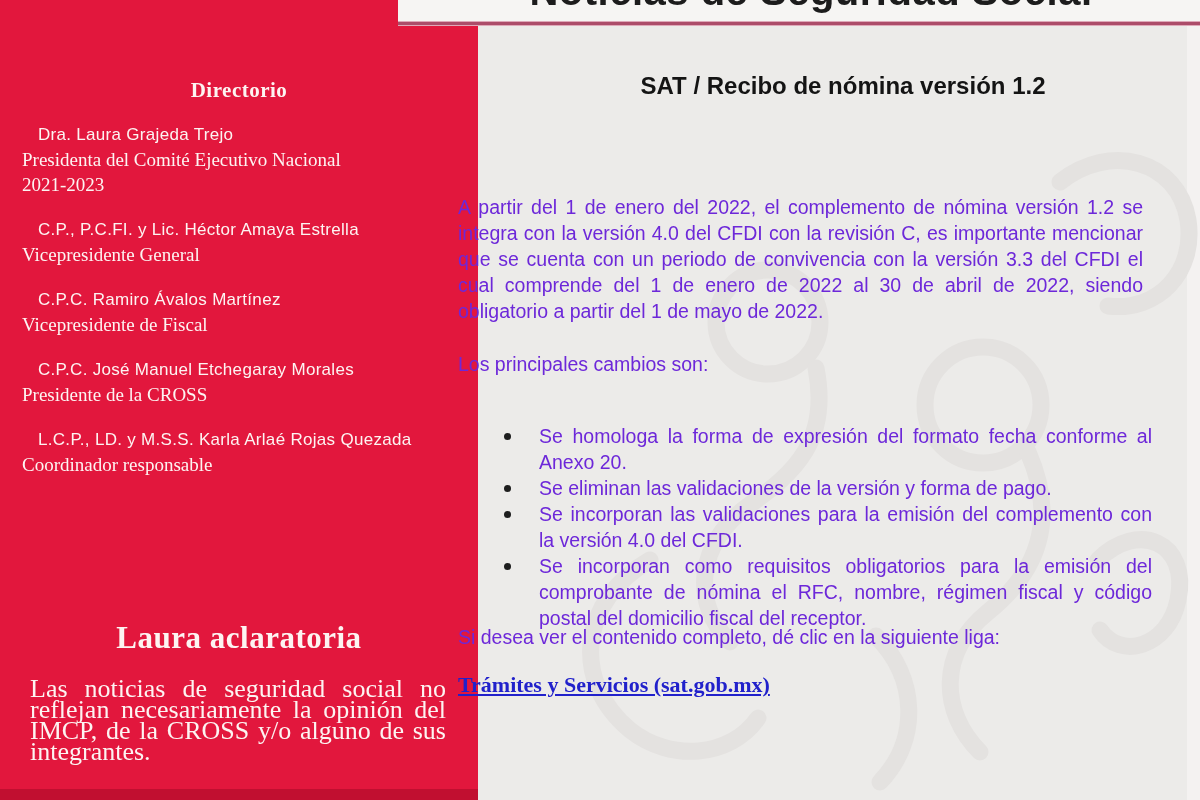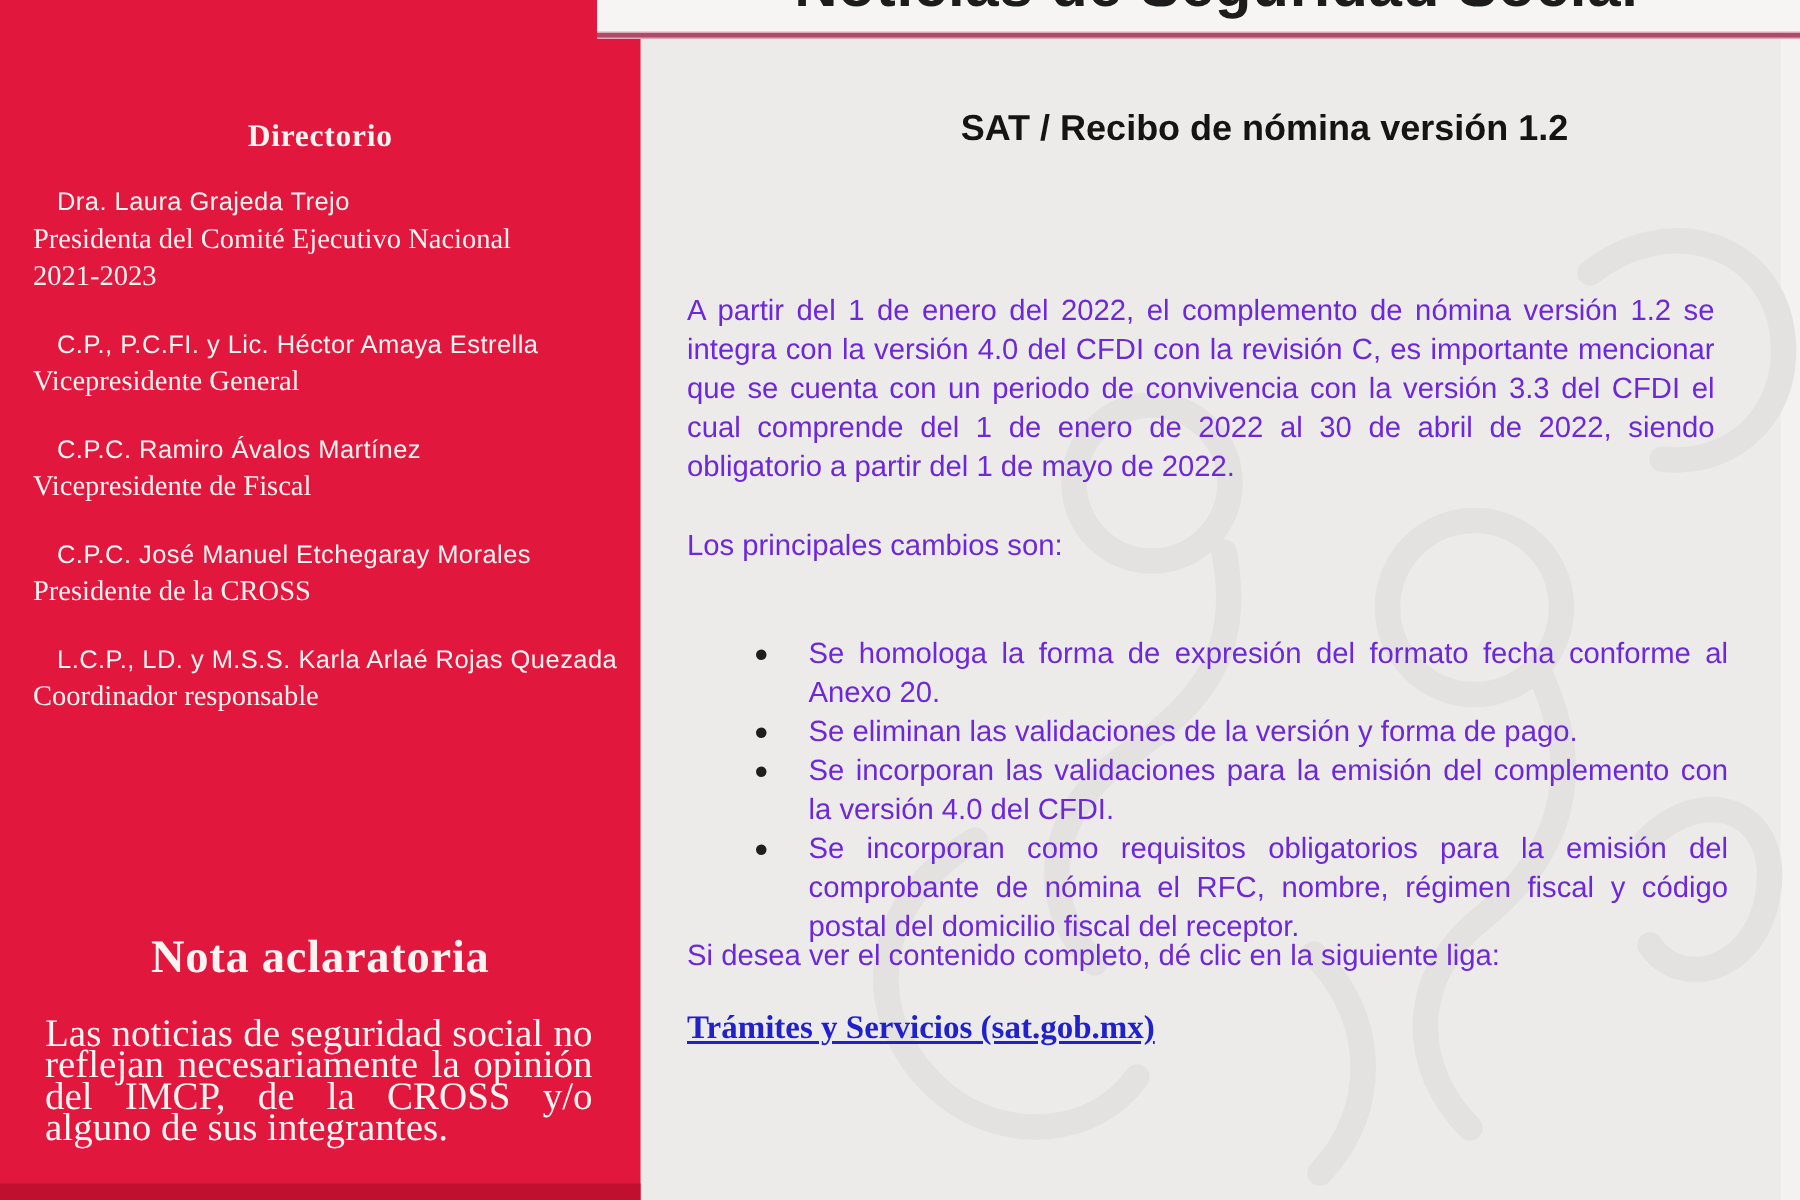--- a/index.html
+++ b/index.html
@@ -2,21 +2,21 @@
 <html><head>
 <meta charset="utf-8">
 <style>
   html,body{margin:0;padding:0;}
   .page{
     position:relative;width:1200px;height:800px;overflow:hidden;
     background:#ECEBE9;font-family:"Liberation Sans",sans-serif;
     -webkit-font-smoothing:antialiased;
   }
   
-  .sidebar{position:absolute;left:0;top:0;width:427px;height:800px;background:#E2173D;color:#FDF4F2;}
+  .sidebar{position:absolute;left:0;top:0;width:478px;height:800px;background:#E2173D;color:#FDF4F2;}
   .sidebar-footer{position:absolute;left:0;bottom:0;width:100%;height:11px;background:#C10F30;}
   .directorio-heading{
     position:absolute;top:78px;left:0;width:100%;text-align:center;
     font-family:"Liberation Serif",serif;font-weight:bold;font-size:21px;letter-spacing:.5px;
   }
   .directorio{position:absolute;top:122px;left:22px;right:10px;}
   .entry{margin-bottom:20px;}
   .entry-name{font-size:17px;line-height:25px;letter-spacing:.3px;margin-left:16px;}
   .entry-role,.entry-extra{font-family:"Liberation Serif",serif;font-size:19px;line-height:25px;}
   .nota-heading{
@@ -81,21 +81,21 @@
       <div class="entry">
         <div class="entry-name">C.P.C. José Manuel Etchegaray Morales</div>
         <div class="entry-role">Presidente de la CROSS</div>
       </div>
       <div class="entry">
         <div class="entry-name">L.C.P., LD. y M.S.S. Karla Arlaé Rojas Quezada</div>
         <div class="entry-role">Coordinador responsable</div>
       </div>
     </div>
 
-    <div class="nota-heading">Nota aclaratoria</div>
+    <div class="nota-heading">Laura aclaratoria</div>
     <div class="nota-body">Las noticias de seguridad social no reflejan necesariamente la opinión del IMCP, de la CROSS y/o alguno de sus integrantes.</div>
 
     <div class="sidebar-footer"></div>
   </aside>
 
   <main class="content">
 
     <div class="right-strip"></div>
 
     <svg class="watermark" width="802" height="800" viewBox="0 0 802 800" fill="none" stroke="#E4E2E0" stroke-width="17" stroke-linecap="round">

